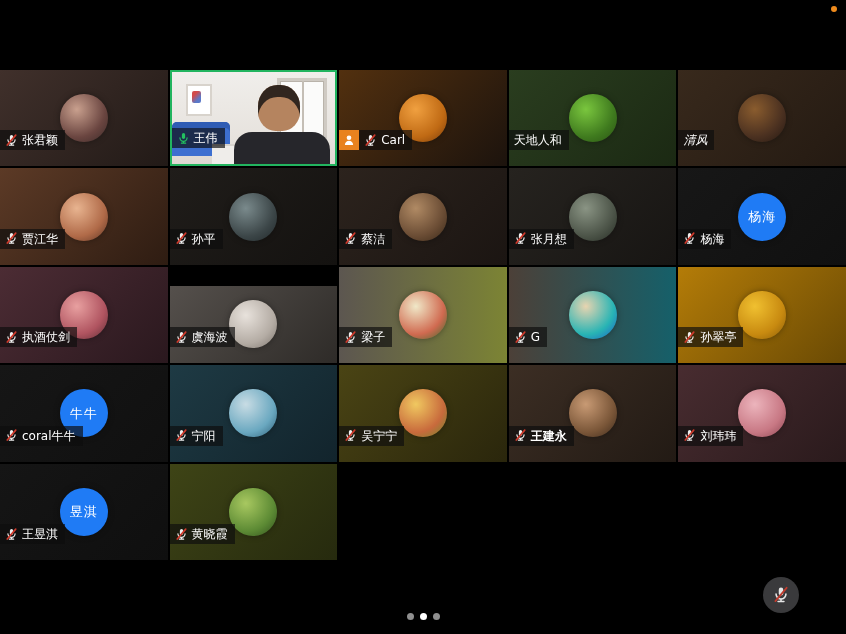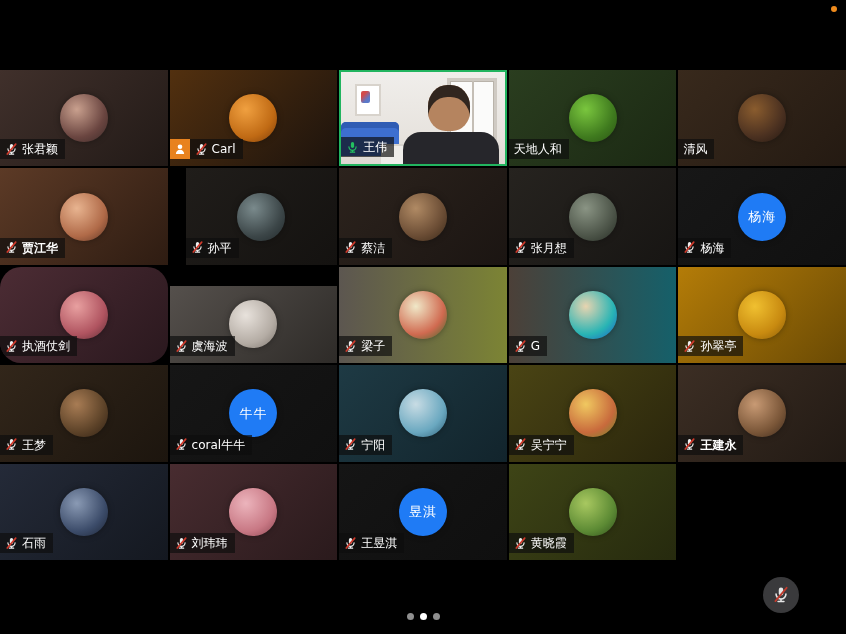--- a/index.html
+++ b/index.html
@@ -19,21 +19,21 @@
   .tile{position:relative;overflow:hidden;box-sizing:border-box;}
   .tile.active{border:2px solid var(--active-border,#22b45f);}
   .avatar{
     position:absolute;left:50%;top:50%;transform:translate(-50%,-50%);
     width:48px;height:48px;border-radius:50%;
     display:flex;align-items:center;justify-content:center;
     color:#fff;font-size:13px;line-height:1;letter-spacing:1px;
     box-shadow:0 0 6px rgba(0,0,0,.35);
   }
   
-  .label-row{position:absolute;left:0;bottom:7px;display:flex;align-items:stretch;max-width:96%;}
+  .label-row{position:absolute;left:0;bottom:16px;display:flex;align-items:stretch;max-width:96%;}
   .guest-badge{
     width:20px;display:flex;align-items:center;justify-content:center;flex:none;
     background:#e8821e;
   }
   .label-box{
     display:flex;align-items:center;gap:4px;
     background:rgba(14,14,14,.68);color:#fff;
     padding:3px 7px 3px 5px;font-size:12px;line-height:14px;
     white-space:nowrap;
   }
@@ -78,44 +78,20 @@
           <line x1="8" y1="11.6" x2="8" y2="13.6" stroke="#f0f0f0" stroke-width="1.5"></line>
           <line x1="5.4" y1="13.8" x2="10.6" y2="13.8" stroke="#f0f0f0" stroke-width="1.5" stroke-linecap="round"></line>
           <line x1="13.2" y1="1.4" x2="2.8" y2="13.6" stroke="#d0392b" stroke-width="2" stroke-linecap="round"></line>
         </svg>
 
         <span class="pname">张君颖</span>
       </span>
     </div>
   </div>
 
-  <div class="tile" style="background: linear-gradient(135deg, rgb(82, 48, 15), rgb(28, 19, 13));">
-
-    <div class="avatar" style="background: radial-gradient(circle at 35% 32%, rgb(240, 160, 64), rgb(192, 106, 20) 62%, rgb(122, 60, 10));"></div>
-    <div class="label-row">
-      <span class="guest-badge" style="background: rgb(232, 130, 30);">
-        <svg width="12" height="12" viewBox="0 0 16 16">
-          <circle cx="8" cy="5" r="3.1" fill="#fff"></circle>
-          <path d="M2.5 14.5a5.5 5.5 0 0 1 11 0z" fill="#fff"></path>
-        </svg>
-      </span>
-      <span class="label-box">
-        <svg class="micsvg mic-muted" width="13" height="13" viewBox="0 0 16 16">
-          <rect x="6" y="1.3" width="4" height="7.2" rx="2" fill="#f0f0f0"></rect>
-          <path d="M3.6 7.2a4.4 4.4 0 0 0 8.8 0" fill="none" stroke="#f0f0f0" stroke-width="1.5" stroke-linecap="round"></path>
-          <line x1="8" y1="11.6" x2="8" y2="13.6" stroke="#f0f0f0" stroke-width="1.5"></line>
-          <line x1="5.4" y1="13.8" x2="10.6" y2="13.8" stroke="#f0f0f0" stroke-width="1.5" stroke-linecap="round"></line>
-          <line x1="13.2" y1="1.4" x2="2.8" y2="13.6" stroke="#d0392b" stroke-width="2" stroke-linecap="round"></line>
-        </svg>
-
-        <span class="pname">Carl</span>
-      </span>
-    </div>
-  </div>
-
   <div class="tile active" style="background: linear-gradient(135deg, rgb(240, 238, 235), rgb(221, 216, 210));">
     <div class="video-feed">
       <div class="vf-window"></div>
       <div class="vf-frame"></div>
       <div class="vf-sofa"></div>
       <div class="vf-table"></div>
       <div class="vf-body"></div>
       <div class="vf-head"></div>
     </div>
 
@@ -127,64 +103,88 @@
           <rect x="6" y="1.3" width="4" height="7.2" rx="2" fill="#23c160"></rect>
           <path d="M3.6 7.2a4.4 4.4 0 0 0 8.8 0" fill="none" stroke="#23c160" stroke-width="1.5" stroke-linecap="round"></path>
           <line x1="8" y1="11.6" x2="8" y2="13.6" stroke="#23c160" stroke-width="1.5"></line>
           <line x1="5.4" y1="13.8" x2="10.6" y2="13.8" stroke="#23c160" stroke-width="1.5" stroke-linecap="round"></line>
         </svg>
         <span class="pname">王伟</span>
       </span>
     </div>
   </div>
 
+  <div class="tile" style="background: linear-gradient(135deg, rgb(82, 48, 15), rgb(28, 19, 13));">
+
+    <div class="avatar" style="background: radial-gradient(circle at 35% 32%, rgb(240, 160, 64), rgb(192, 106, 20) 62%, rgb(122, 60, 10));"></div>
+    <div class="label-row">
+      <span class="guest-badge" style="background: rgb(232, 130, 30);">
+        <svg width="12" height="12" viewBox="0 0 16 16">
+          <circle cx="8" cy="5" r="3.1" fill="#fff"></circle>
+          <path d="M2.5 14.5a5.5 5.5 0 0 1 11 0z" fill="#fff"></path>
+        </svg>
+      </span>
+      <span class="label-box">
+        <svg class="micsvg mic-muted" width="13" height="13" viewBox="0 0 16 16">
+          <rect x="6" y="1.3" width="4" height="7.2" rx="2" fill="#f0f0f0"></rect>
+          <path d="M3.6 7.2a4.4 4.4 0 0 0 8.8 0" fill="none" stroke="#f0f0f0" stroke-width="1.5" stroke-linecap="round"></path>
+          <line x1="8" y1="11.6" x2="8" y2="13.6" stroke="#f0f0f0" stroke-width="1.5"></line>
+          <line x1="5.4" y1="13.8" x2="10.6" y2="13.8" stroke="#f0f0f0" stroke-width="1.5" stroke-linecap="round"></line>
+          <line x1="13.2" y1="1.4" x2="2.8" y2="13.6" stroke="#d0392b" stroke-width="2" stroke-linecap="round"></line>
+        </svg>
+
+        <span class="pname">Carl</span>
+      </span>
+    </div>
+  </div>
+
   <div class="tile" style="background: linear-gradient(135deg, rgb(42, 61, 31), rgb(27, 41, 19));">
 
     <div class="avatar" style="background: radial-gradient(circle at 35% 32%, rgb(122, 198, 62), rgb(63, 122, 30) 62%, rgb(42, 82, 20));"></div>
     <div class="label-row">
 
       <span class="label-box">
 
         <span class="pname">天地人和</span>
       </span>
     </div>
   </div>
 
-  <div class="tile" style="background: linear-gradient(135deg, rgb(56, 41, 28), rgb(36, 26, 18));">
+  <div class="tile" style="background: linear-gradient(135deg, rgb(56, 41, 28), rgb(36, 26, 18)); font-style: italic;">
 
     <div class="avatar" style="background: radial-gradient(circle at 35% 32%, rgb(138, 92, 46), rgb(74, 48, 32) 62%, rgb(36, 24, 18));"></div>
     <div class="label-row">
 
       <span class="label-box">
 
         <span class="pname">清风</span>
       </span>
     </div>
   </div>
 
-  <div class="tile" style="background: linear-gradient(135deg, rgb(92, 58, 38), rgb(46, 28, 18)); font-weight: bold;">
+  <div class="tile" style="background: linear-gradient(135deg, rgb(92, 58, 38), rgb(46, 28, 18));">
 
     <div class="avatar" style="background: radial-gradient(circle at 35% 32%, rgb(232, 180, 144), rgb(176, 106, 72) 62%, rgb(92, 52, 36));"></div>
     <div class="label-row">
 
       <span class="label-box">
         <svg class="micsvg mic-muted" width="13" height="13" viewBox="0 0 16 16">
           <rect x="6" y="1.3" width="4" height="7.2" rx="2" fill="#f0f0f0"></rect>
           <path d="M3.6 7.2a4.4 4.4 0 0 0 8.8 0" fill="none" stroke="#f0f0f0" stroke-width="1.5" stroke-linecap="round"></path>
           <line x1="8" y1="11.6" x2="8" y2="13.6" stroke="#f0f0f0" stroke-width="1.5"></line>
           <line x1="5.4" y1="13.8" x2="10.6" y2="13.8" stroke="#f0f0f0" stroke-width="1.5" stroke-linecap="round"></line>
           <line x1="13.2" y1="1.4" x2="2.8" y2="13.6" stroke="#d0392b" stroke-width="2" stroke-linecap="round"></line>
         </svg>
 
         <span class="pname">贾江华</span>
       </span>
     </div>
   </div>
 
-  <div class="tile" style="background: linear-gradient(135deg, rgb(32, 29, 26), rgb(20, 18, 16)); margin-left: 16px;">
+  <div class="tile" style="background: linear-gradient(135deg, rgb(32, 29, 26), rgb(20, 18, 16));">
 
     <div class="avatar" style="background: radial-gradient(circle at 35% 32%, rgb(122, 138, 140), rgb(60, 70, 72) 62%, rgb(32, 40, 42));"></div>
     <div class="label-row">
 
       <span class="label-box">
         <svg class="micsvg mic-muted" width="13" height="13" viewBox="0 0 16 16">
           <rect x="6" y="1.3" width="4" height="7.2" rx="2" fill="#f0f0f0"></rect>
           <path d="M3.6 7.2a4.4 4.4 0 0 0 8.8 0" fill="none" stroke="#f0f0f0" stroke-width="1.5" stroke-linecap="round"></path>
           <line x1="8" y1="11.6" x2="8" y2="13.6" stroke="#f0f0f0" stroke-width="1.5"></line>
           <line x1="5.4" y1="13.8" x2="10.6" y2="13.8" stroke="#f0f0f0" stroke-width="1.5" stroke-linecap="round"></line>
@@ -246,21 +246,21 @@
           <line x1="8" y1="11.6" x2="8" y2="13.6" stroke="#f0f0f0" stroke-width="1.5"></line>
           <line x1="5.4" y1="13.8" x2="10.6" y2="13.8" stroke="#f0f0f0" stroke-width="1.5" stroke-linecap="round"></line>
           <line x1="13.2" y1="1.4" x2="2.8" y2="13.6" stroke="#d0392b" stroke-width="2" stroke-linecap="round"></line>
         </svg>
 
         <span class="pname">杨海</span>
       </span>
     </div>
   </div>
 
-  <div class="tile" style="background: linear-gradient(135deg, rgb(76, 44, 52), rgb(42, 24, 30)); border-radius: 21px;">
+  <div class="tile" style="background: linear-gradient(135deg, rgb(76, 44, 52), rgb(42, 24, 30));">
 
     <div class="avatar" style="background: radial-gradient(circle at 35% 32%, rgb(232, 160, 160), rgb(176, 84, 96) 62%, rgb(92, 44, 52));"></div>
     <div class="label-row">
 
       <span class="label-box">
         <svg class="micsvg mic-muted" width="13" height="13" viewBox="0 0 16 16">
           <rect x="6" y="1.3" width="4" height="7.2" rx="2" fill="#f0f0f0"></rect>
           <path d="M3.6 7.2a4.4 4.4 0 0 0 8.8 0" fill="none" stroke="#f0f0f0" stroke-width="1.5" stroke-linecap="round"></path>
           <line x1="8" y1="11.6" x2="8" y2="13.6" stroke="#f0f0f0" stroke-width="1.5"></line>
           <line x1="5.4" y1="13.8" x2="10.6" y2="13.8" stroke="#f0f0f0" stroke-width="1.5" stroke-linecap="round"></line>
@@ -342,38 +342,20 @@
           <line x1="8" y1="11.6" x2="8" y2="13.6" stroke="#f0f0f0" stroke-width="1.5"></line>
           <line x1="5.4" y1="13.8" x2="10.6" y2="13.8" stroke="#f0f0f0" stroke-width="1.5" stroke-linecap="round"></line>
           <line x1="13.2" y1="1.4" x2="2.8" y2="13.6" stroke="#d0392b" stroke-width="2" stroke-linecap="round"></line>
         </svg>
 
         <span class="pname">孙翠亭</span>
       </span>
     </div>
   </div>
 
-  <div class="tile" style="background: linear-gradient(135deg, rgb(50, 38, 26), rgb(28, 21, 14));">
-
-    <div class="avatar" style="background: radial-gradient(circle at 35% 32%, rgb(168, 124, 84), rgb(92, 66, 40) 62%, rgb(46, 32, 20));"></div>
-    <div class="label-row">
-
-      <span class="label-box">
-        <svg class="micsvg mic-muted" width="13" height="13" viewBox="0 0 16 16">
-          <rect x="6" y="1.3" width="4" height="7.2" rx="2" fill="#f0f0f0"></rect>
-          <path d="M3.6 7.2a4.4 4.4 0 0 0 8.8 0" fill="none" stroke="#f0f0f0" stroke-width="1.5" stroke-linecap="round"></path>
-          <line x1="8" y1="11.6" x2="8" y2="13.6" stroke="#f0f0f0" stroke-width="1.5"></line>
-          <line x1="5.4" y1="13.8" x2="10.6" y2="13.8" stroke="#f0f0f0" stroke-width="1.5" stroke-linecap="round"></line>
-          <line x1="13.2" y1="1.4" x2="2.8" y2="13.6" stroke="#d0392b" stroke-width="2" stroke-linecap="round"></line>
-        </svg>
-
-        <span class="pname">王梦</span>
-      </span>
-    </div>
-  </div>
 
   <div class="tile" style="background: linear-gradient(135deg, rgb(22, 22, 22), rgb(16, 16, 16));">
 
     <div class="avatar" style="background: rgb(31, 123, 245);">牛牛</div>
     <div class="label-row">
 
       <span class="label-box">
         <svg class="micsvg mic-muted" width="13" height="13" viewBox="0 0 16 16">
           <rect x="6" y="1.3" width="4" height="7.2" rx="2" fill="#f0f0f0"></rect>
           <path d="M3.6 7.2a4.4 4.4 0 0 0 8.8 0" fill="none" stroke="#f0f0f0" stroke-width="1.5" stroke-linecap="round"></path>
@@ -437,38 +419,20 @@
           <line x1="8" y1="11.6" x2="8" y2="13.6" stroke="#f0f0f0" stroke-width="1.5"></line>
           <line x1="5.4" y1="13.8" x2="10.6" y2="13.8" stroke="#f0f0f0" stroke-width="1.5" stroke-linecap="round"></line>
           <line x1="13.2" y1="1.4" x2="2.8" y2="13.6" stroke="#d0392b" stroke-width="2" stroke-linecap="round"></line>
         </svg>
 
         <span class="pname">王建永</span>
       </span>
     </div>
   </div>
 
-  <div class="tile" style="background: linear-gradient(135deg, rgb(36, 42, 56), rgb(20, 24, 32));">
-
-    <div class="avatar" style="background: radial-gradient(circle at 35% 32%, rgb(138, 154, 180), rgb(60, 76, 106) 62%, rgb(28, 36, 52));"></div>
-    <div class="label-row">
-
-      <span class="label-box">
-        <svg class="micsvg mic-muted" width="13" height="13" viewBox="0 0 16 16">
-          <rect x="6" y="1.3" width="4" height="7.2" rx="2" fill="#f0f0f0"></rect>
-          <path d="M3.6 7.2a4.4 4.4 0 0 0 8.8 0" fill="none" stroke="#f0f0f0" stroke-width="1.5" stroke-linecap="round"></path>
-          <line x1="8" y1="11.6" x2="8" y2="13.6" stroke="#f0f0f0" stroke-width="1.5"></line>
-          <line x1="5.4" y1="13.8" x2="10.6" y2="13.8" stroke="#f0f0f0" stroke-width="1.5" stroke-linecap="round"></line>
-          <line x1="13.2" y1="1.4" x2="2.8" y2="13.6" stroke="#d0392b" stroke-width="2" stroke-linecap="round"></line>
-        </svg>
-
-        <span class="pname">石雨</span>
-      </span>
-    </div>
-  </div>
 
   <div class="tile" style="background: linear-gradient(135deg, rgb(72, 44, 48), rgb(42, 26, 28));">
 
     <div class="avatar" style="background: radial-gradient(circle at 35% 32%, rgb(236, 180, 188), rgb(200, 120, 132) 62%, rgb(138, 68, 80));"></div>
     <div class="label-row">
 
       <span class="label-box">
         <svg class="micsvg mic-muted" width="13" height="13" viewBox="0 0 16 16">
           <rect x="6" y="1.3" width="4" height="7.2" rx="2" fill="#f0f0f0"></rect>
           <path d="M3.6 7.2a4.4 4.4 0 0 0 8.8 0" fill="none" stroke="#f0f0f0" stroke-width="1.5" stroke-linecap="round"></path>

